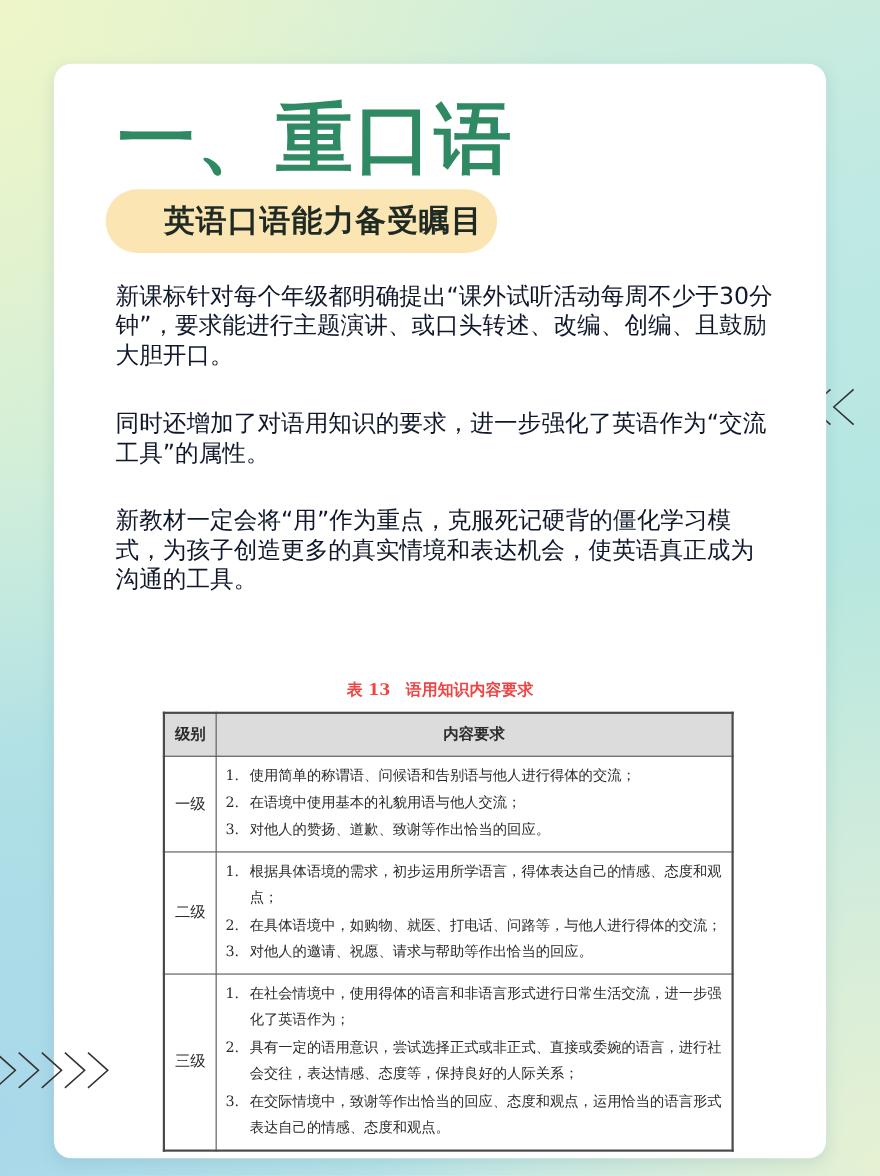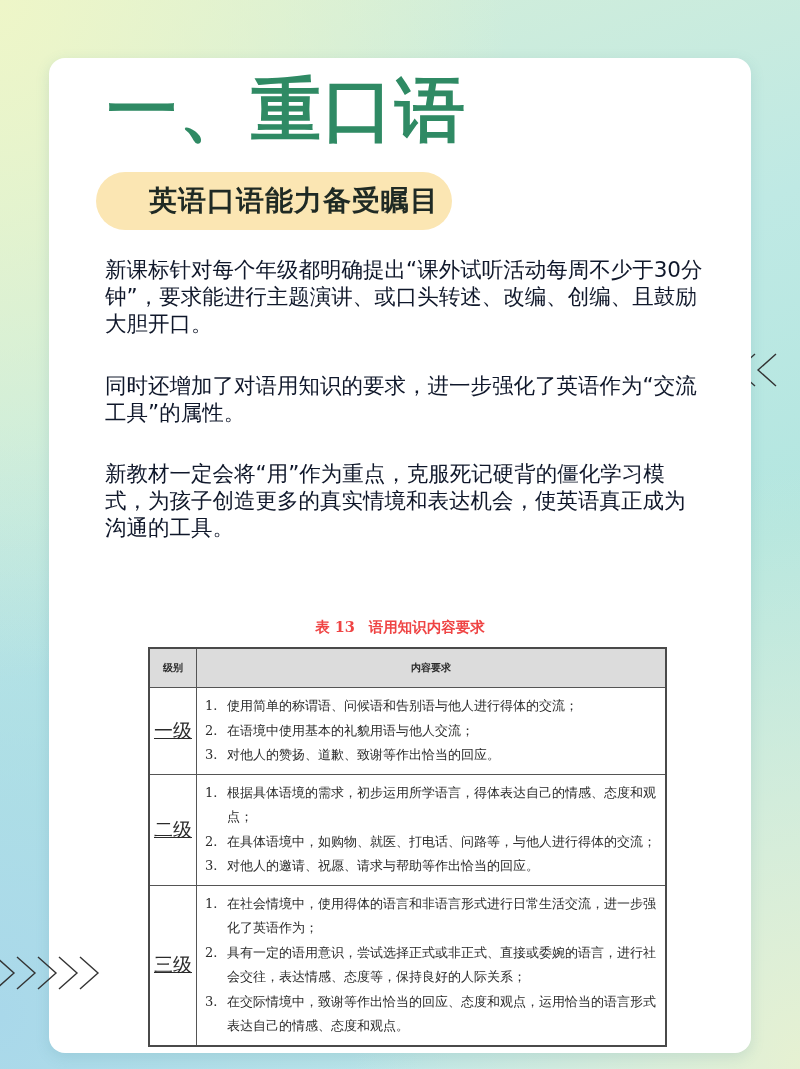--- a/index.html
+++ b/index.html
@@ -11,21 +11,21 @@
       radial-gradient(ellipse at 100% 100%, #e6f1d2 0%, rgba(230,241,210,0) 40%),
       radial-gradient(ellipse at 0% 95%, #a9d8ea 0%, rgba(169,216,234,0) 40%),
       linear-gradient(160deg, #d8efd6 0%, #bfe9e4 35%, #b3e6e0 60%, #bfe6ec 100%);
   }
   .card {
     position: absolute; left: 49px; top: 58px; width: 702px; height: 995px;
     background: #ffffff; border-radius: 16px;
     box-shadow: 0 4px 14px rgba(80,140,150,0.18);
   }
   .title {
-    position: absolute; left: 58px; top: 12px;
+    position: absolute; left: 58px; top: 28px;
     font-family: "DejaVu Sans", sans-serif; font-weight: bold;
     font-size: 70px; line-height: 80px; letter-spacing: 2px;
     color: #2f8a64; margin: 0;
   }
   .pill {
     position: absolute; left: 47px; top: 114px; width: 356px; height: 58px;
     border-radius: 29px; background: #fbe6b3;
     display: flex; align-items: center; justify-content: center;
   }
   .pill span {
@@ -43,24 +43,24 @@
   .table-caption .num { margin-right: 14px; }
   table.req {
     position: absolute; left: 99px; top: 589px; width: 519px;
     border-collapse: collapse;
     font-family: "DejaVu Serif", "Liberation Serif", serif;
     font-size: 13px; color: #2b2b2b;
     border: 2px solid #4a4a4a;
   }
   table.req th, table.req td { border: 1px solid #555; }
   table.req th {
-    background: #dcdcdc; height: 36px; font-weight: bold; font-size: 10px;
+    background: #dcdcdc; height: 36px; font-weight: bold; font-size: 14px;
   }
   table.req th.lvl { width: 44px; }
-  table.req td.lvl { width: 44px; text-align: center; vertical-align: middle; font-size: 19px; text-decoration: underline; }
+  table.req td.lvl { width: 44px; text-align: center; vertical-align: middle; font-size: 14px; }
   table.req td.items { padding: 6px 8px 6px 8px; }
   .item { display: flex; line-height: 24.5px; }
   .item .n { flex: 0 0 auto; width: 22px; }
   .item .t { flex: 1 1 auto; }
   .deco-left {
     position: absolute; left: 672px; top: 352px;
   }
   .deco-right {
     position: absolute; left: -6px; top: 955px;
   }

